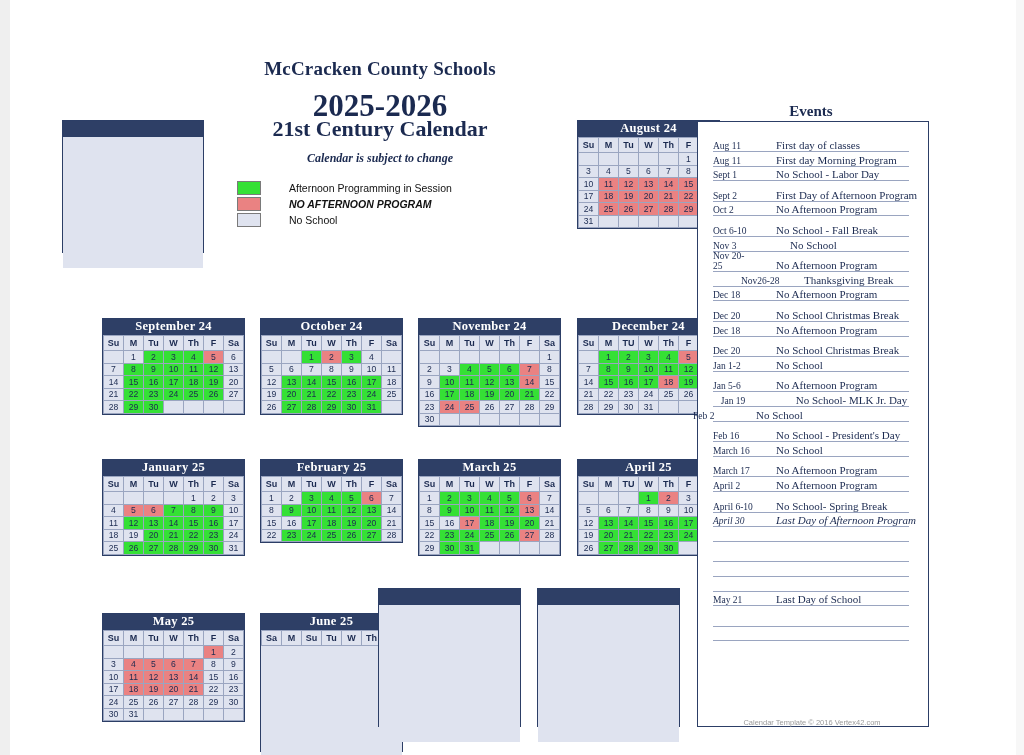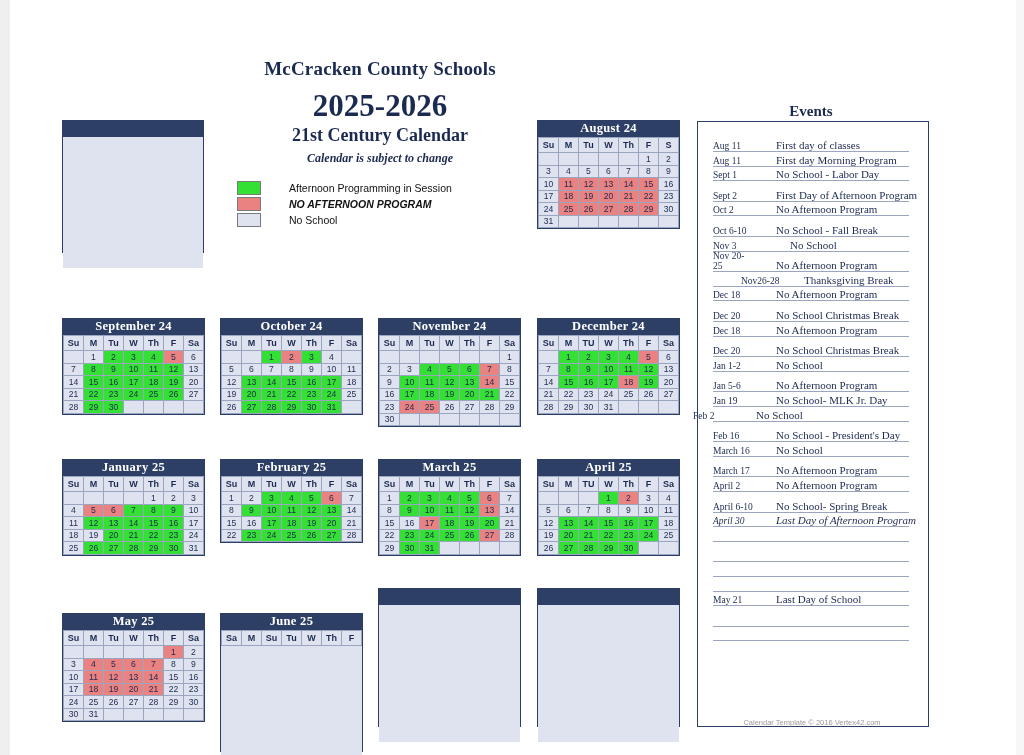--- a/index.html
+++ b/index.html
@@ -15,37 +15,37 @@
   
   .school-title{
     position:absolute;left:180px;top:58px;width:400px;text-align:center;
     font-size:19px;font-weight:bold;letter-spacing:.2px;color:#1b2a50;
   }
   .year-title{
     position:absolute;left:180px;top:88px;width:400px;text-align:center;
     font-size:31px;font-weight:bold;color:#1b2a50;
   }
   .sub-title{
-    position:absolute;left:180px;top:125px;width:400px;text-align:center;
-    font-size:18px;font-weight:bold;color:#1b2a50;
+    position:absolute;left:180px;top:116px;width:400px;text-align:center;
+    font-size:22px;font-weight:bold;color:#1b2a50;
   }
   .note-title{
     position:absolute;left:180px;top:151px;width:400px;text-align:center;
     font-size:12px;font-style:italic;font-weight:bold;color:#1b2a50;
   }
 
   
   .legend{position:absolute;left:237px;top:180px;width:260px;}
   .legend-row{display:flex;align-items:center;height:15px;margin-bottom:1px;}
   .legend-swatch{width:22px;height:12px;border:1px solid #7a7a7a;margin-right:6px;flex:none;}
   .legend-label{font-size:10.5px;font-family:"Liberation Sans",sans-serif;color:#111;margin-left:22px;}
   .legend-label.b{font-weight:bold;font-style:italic;}
 
   
-  .month{position:absolute;border:1px solid #2c3e66;background:#ffffff;}
+  .month{position:absolute;border:1px solid #2c3e66;background:#ffffff;margin-left:40px;}
   .month .hdr{
     background:#2e3f66;color:#ffffff;text-align:center;
     font-size:12.5px;font-weight:bold;letter-spacing:.3px;
     height:15px;line-height:15px;border-bottom:1px solid #2c3e66;
   }
   .month table{border-collapse:collapse;width:100%;table-layout:fixed;}
   .month th{
     background:#dfe3ef;color:#1b2a50;font-size:9px;font-weight:bold;
     font-family:"Liberation Sans",sans-serif;height:12px;line-height:12px;
     border:1px solid #9aa5c0;text-align:center;
@@ -865,21 +865,21 @@
       <div class="ev" style="left: 697px; top: 357.8px; width: 230px;">
         <div class="d">Jan 1-2</div>
         <div class="t">No School</div>
       </div>
       <div class="rule" style="top: 370.8px;"></div>
       <div class="ev" style="left: 697px; top: 378.4px; width: 230px;">
         <div class="d">Jan 5-6</div>
         <div class="t">No Afternoon Program</div>
       </div>
       <div class="rule" style="top: 391.4px;"></div>
-      <div class="ev" style="left: 697px; top: 393px; width: 230px;">
+      <div class="ev" style="left: 697px; top: 393px; width: 230px; text-align: center;">
         <div class="d">Jan 19</div>
         <div class="t">No School- MLK Jr. Day</div>
       </div>
       <div class="rule" style="top: 406px;"></div>
       <div class="ev" style="left: 677px; top: 407.6px; width: 270px;">
         <div class="d">Feb 2</div>
         <div class="t">No School</div>
       </div>
       <div class="rule" style="top: 420.6px;"></div>
       <div class="ev" style="left: 697px; top: 428.2px; width: 230px;">

